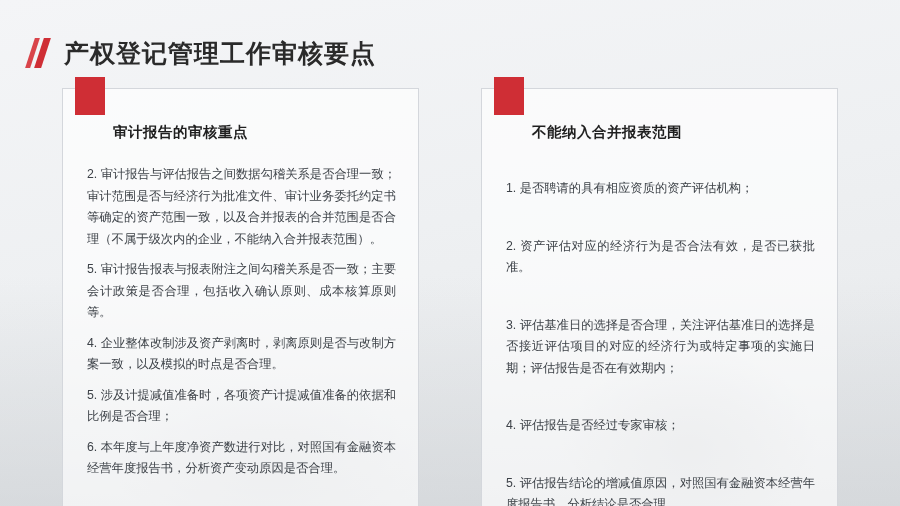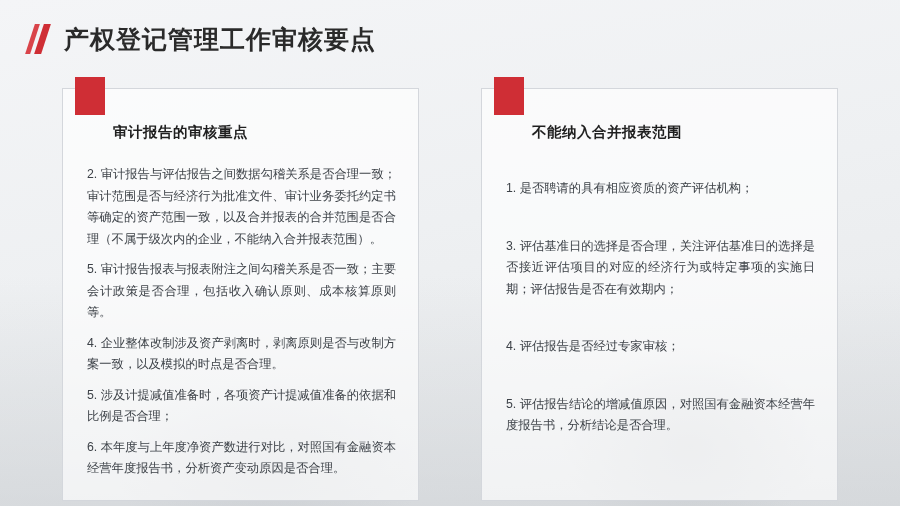--- a/index.html
+++ b/index.html
@@ -46,21 +46,21 @@
     width: 300px;
     height: 190px;
     background: radial-gradient(ellipse at center, rgba(193,197,202,0.42) 0%, rgba(193,197,202,0) 72%);
     pointer-events: none;
   }
 
   
   .title-row {
     position: absolute;
     left: 30px;
-    top: 18px;
+    top: 32px;
     display: flex;
     align-items: center;
     height: 42px;
   }
   .title-bars {
     display: flex;
     align-items: center;
     height: 30px;
     margin-right: 14px;
   }
@@ -161,20 +161,21 @@
         <p>5. 涉及计提减值准备时，各项资产计提减值准备的依据和比例是否合理；</p>
         <p>6. 本年度与上年度净资产数进行对比，对照国有金融资本经营年度报告书，分析资产变动原因是否合理。</p>
       </div>
     </div>
 
     <div class="card right">
       <span class="card-tab"></span>
       <div class="card-title">不能纳入合并报表范围</div>
       <div class="card-body">
         <p>1. 是否聘请的具有相应资质的资产评估机构；</p>
+        <p>2. 资产评估对应的经济行为是否合法有效，是否已获批准。</p>
         <p>3. 评估基准日的选择是否合理，关注评估基准日的选择是否接近评估项目的对应的经济行为或特定事项的实施日期；评估报告是否在有效期内；</p>
         <p>4. 评估报告是否经过专家审核；</p>
         <p>5. 评估报告结论的增减值原因，对照国有金融资本经营年度报告书，分析结论是否合理。</p>
       </div>
     </div>
 
   </div>
 </div>
 
 </body></html>

